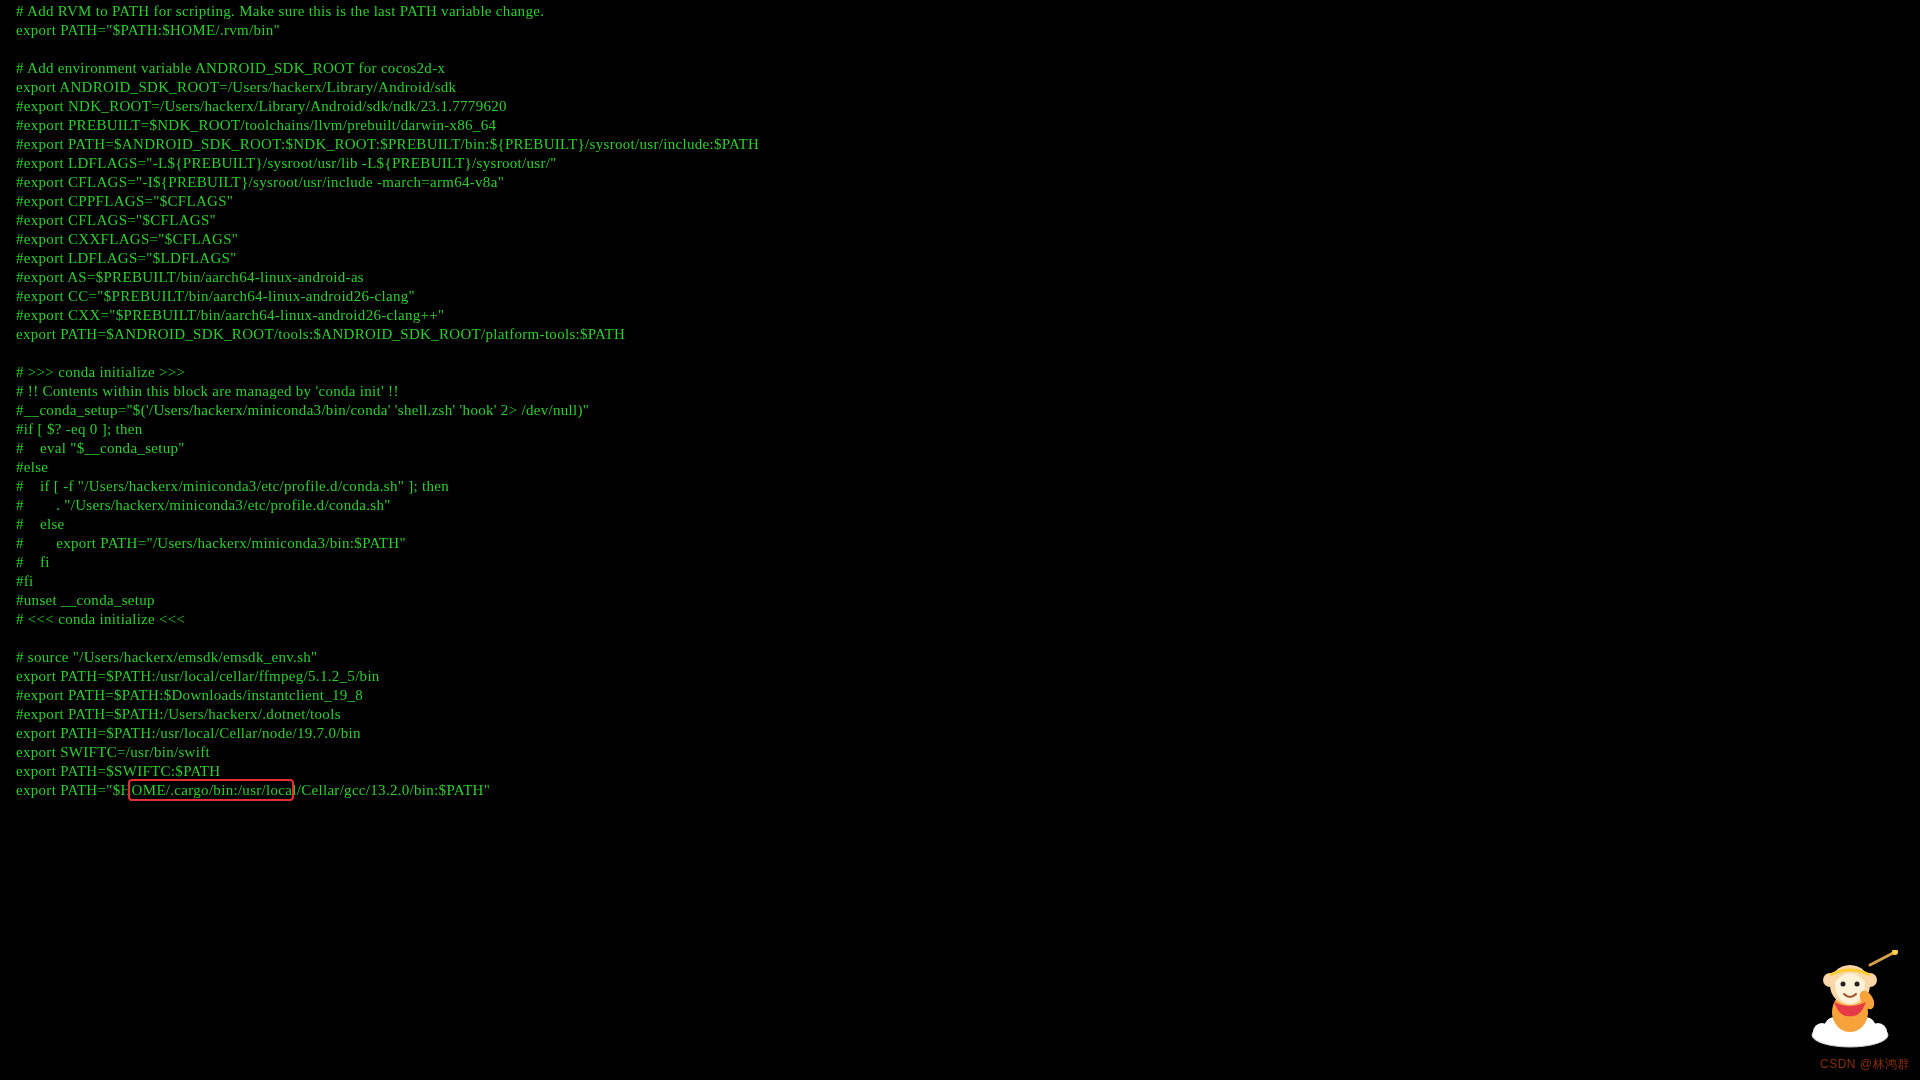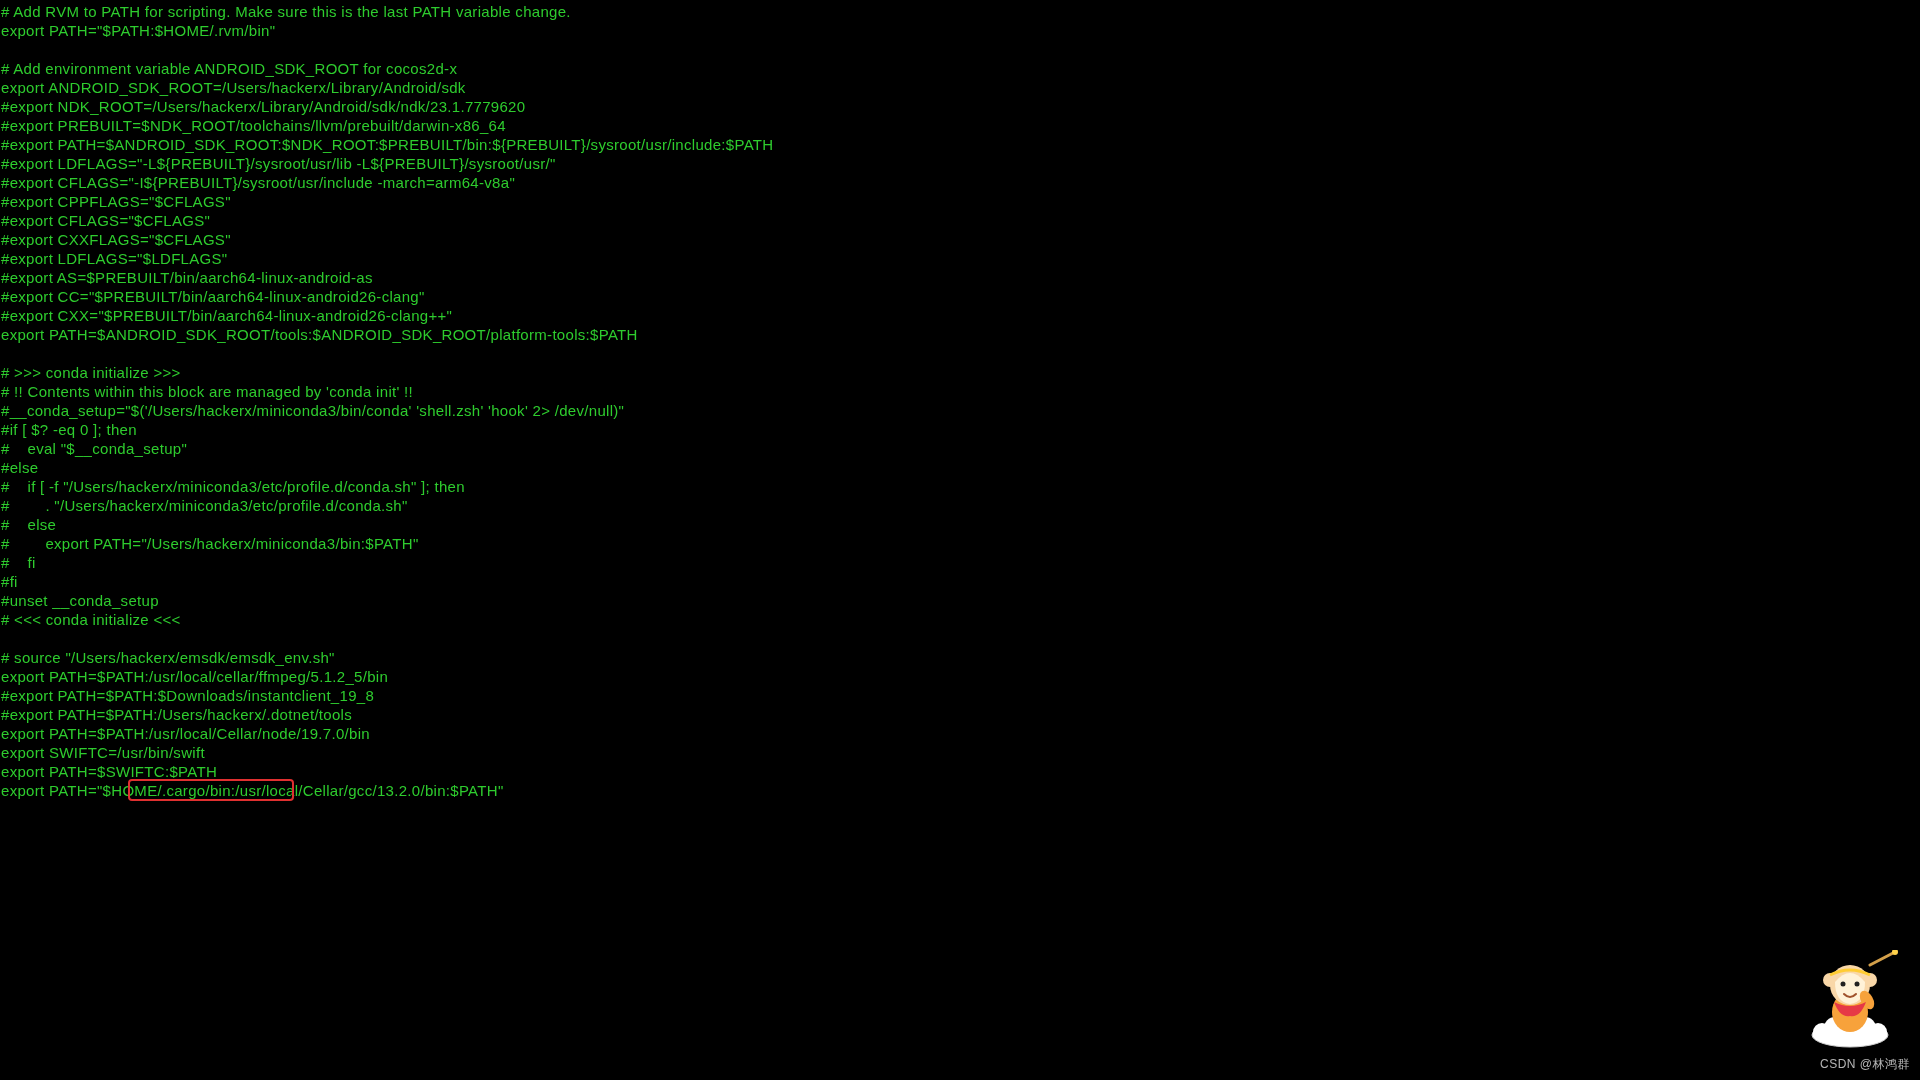--- a/index.html
+++ b/index.html
@@ -10,38 +10,38 @@
     background: #000000;
     overflow: hidden;
     font-family: "Menlo", "Consolas", "DejaVu Sans Mono", monospace;
     font-size: 15px;
     line-height: 19px;
     color: #00cc00;
     letter-spacing: 0.3px;
   }
   pre.term {
     margin: 0;
-    padding: 2px 1px;
+    padding: 2px 16px;
     white-space: pre;
-    font-family: Liberation Sans, sans-serif;
+    font-family: Liberation Serif, serif;
     font-size: inherit;
     line-height: inherit;
     color: #2ecc2e;
   }
   .highlight-box {
     position: absolute;
     border: 2px solid #e03030;
     border-radius: 4px;
     pointer-events: none;
   }
   .watermark {
     position: absolute;
     right: 10px;
     bottom: 6px;
-    color: #ffffff;
+    color: #c2410c;
     font-family: Arial, sans-serif;
     font-size: 12px;
     letter-spacing: 0.5px;
     opacity: 0.7;
   }
   .mascot {
     position: absolute;
     right: 20px;
     bottom: 30px;
     width: 100px;

